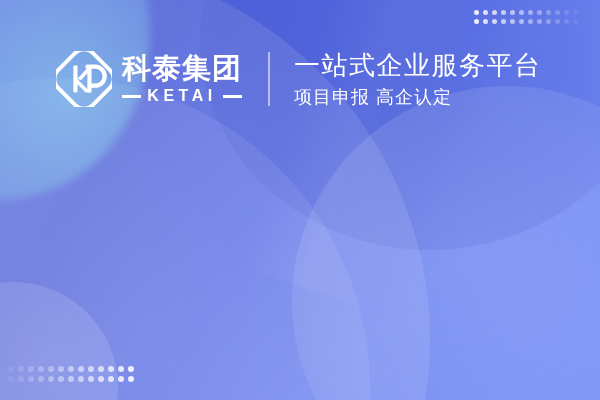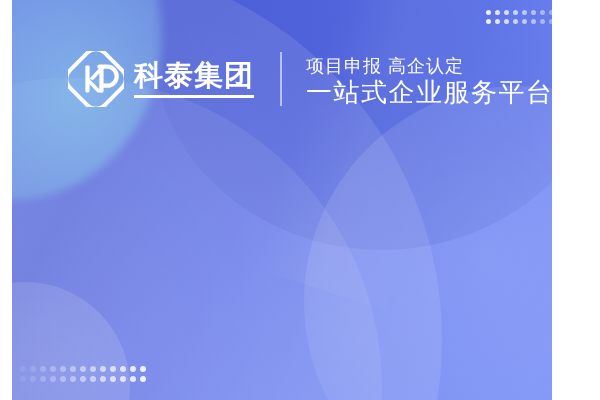--- a/index.html
+++ b/index.html
@@ -6,25 +6,24 @@
     margin: 0;
     padding: 0;
     background: #ffffff;
   }
   body {
     font-family: "Liberation Sans", "DejaVu Sans", sans-serif;
   }
 
   #banner {
     position: relative;
-    width: 540px;
+    width: 600px;
     height: 400px;
     overflow: hidden;
     background: linear-gradient(118deg, #5d6fe0 0%, #5163d8 22%, #5a6ee6 46%, #6b82f0 68%, #7289f4 88%, #768df6 100%);
-    margin-left: 12px;
   }
 
   
   .bg-layer { position: absolute; pointer-events: none; }
 
   
   .blob-teal {
     left: -150px;
     top: -130px;
     width: 300px;
@@ -316,27 +315,28 @@
         <path d="M38 50 L62 74 L53 74 L34 55 Z" fill="#ffffff"></path>
 
         <path d="M56 28 h14 a17 17 0 0 1 0 34 h-6" fill="none" stroke="#ffffff" stroke-width="7.5" stroke-linecap="round"></path>
         <rect x="56" y="28" width="7.5" height="46" rx="2" fill="#ffffff"></rect>
       </svg>
 
       <div id="logo-wordmark">
         <div id="logo-cn">科泰集团</div>
         <div id="logo-latin-row">
           <span class="latin-rule"></span>
+          <span id="logo-latin">KETAI</span>
           <span class="latin-rule"></span>
         </div>
       </div>
     </div>
 
     <div id="header-divider"></div>
 
     <div id="tagline-block">
+      <div id="tagline-main">一站式企业服务平台</div>
       <div id="tagline-sub">项目申报 高企认定</div>
-      <div id="tagline-main">一站式企业服务平台</div>
     </div>
   </div>
 
 
 </div>
 
 </body></html>

